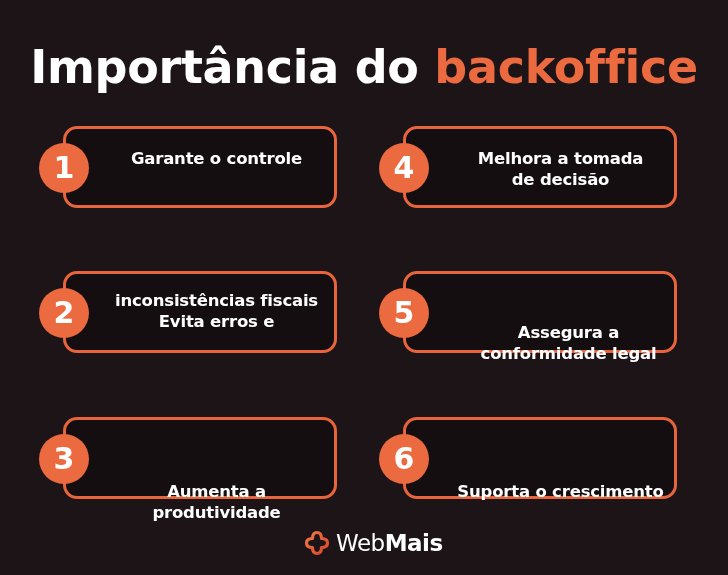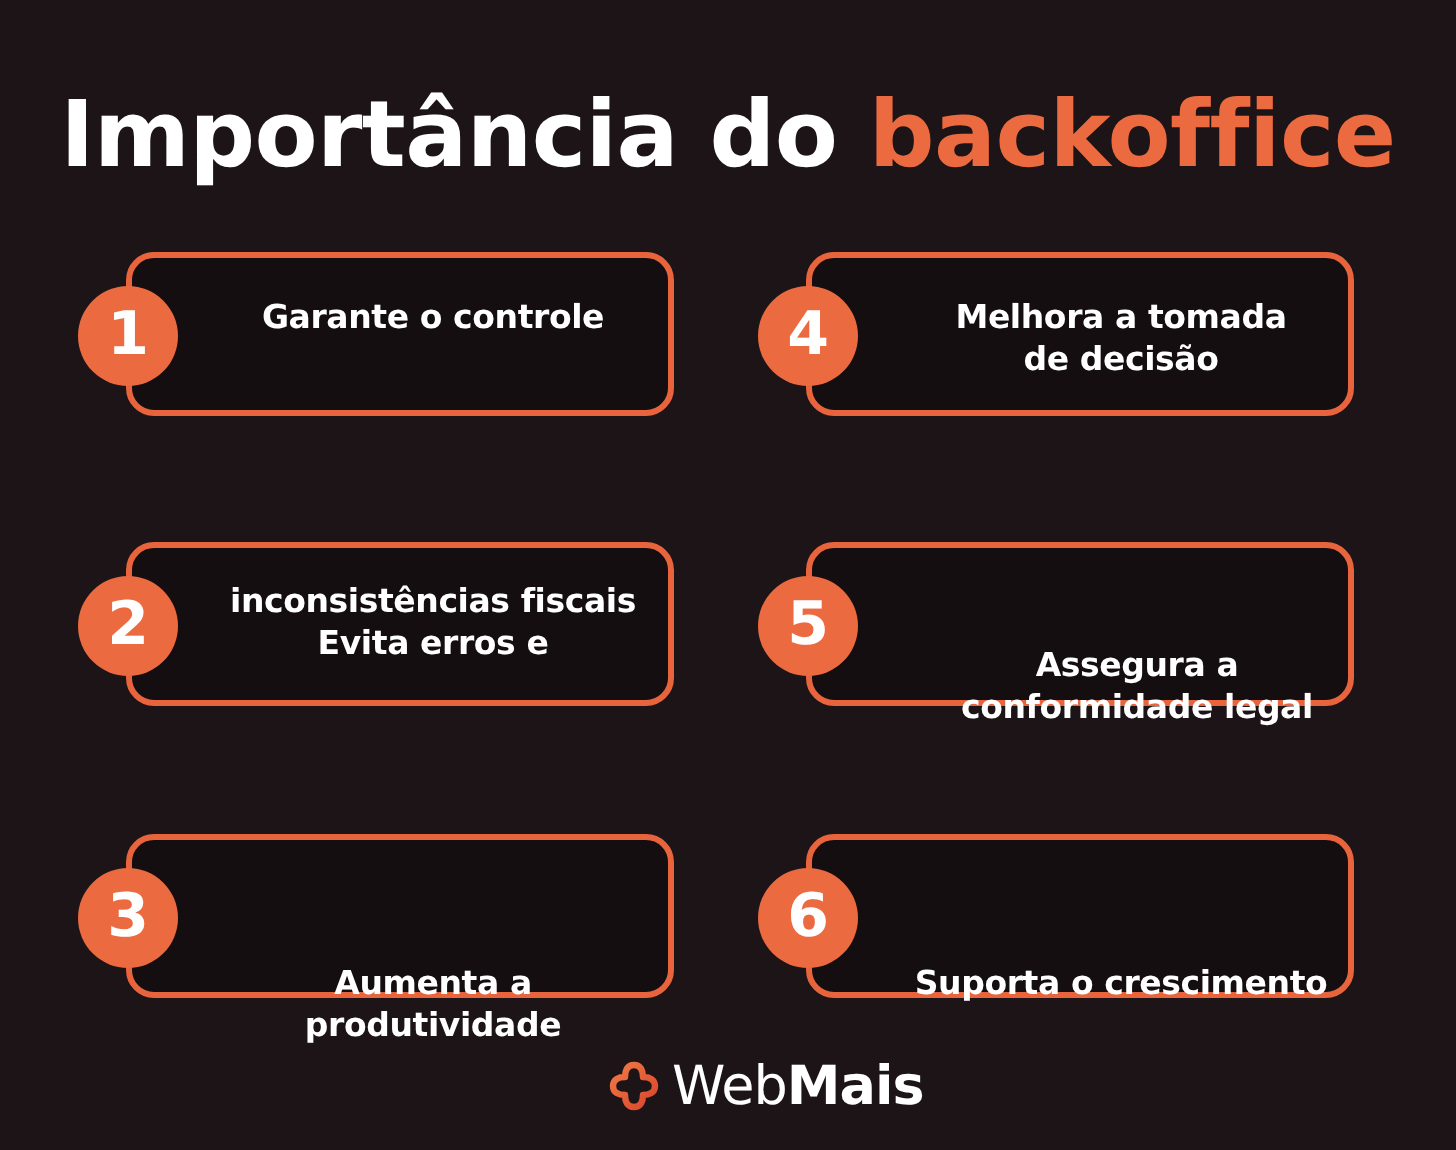--- a/index.html
+++ b/index.html
@@ -66,21 +66,21 @@
       position: absolute;
       left: 303px;
       top: 528px;
       height: 30px;
       display: flex;
       align-items: center;
       gap: 5px;
     }
     .logo-word {
       color: #ffffff;
-      font-size: 27px;
+      font-size: 23px;
       letter-spacing: -0.5px;
       font-family: "DejaVu Sans", "Liberation Sans", sans-serif;
     }
     .logo-word .light { font-weight: normal; }
     .logo-word .bold { font-weight: bold; }
   </style>
 </head>
 <body>
 
 <div class="title"><span>Importância do </span><span class="accent">backoffice</span></div>

